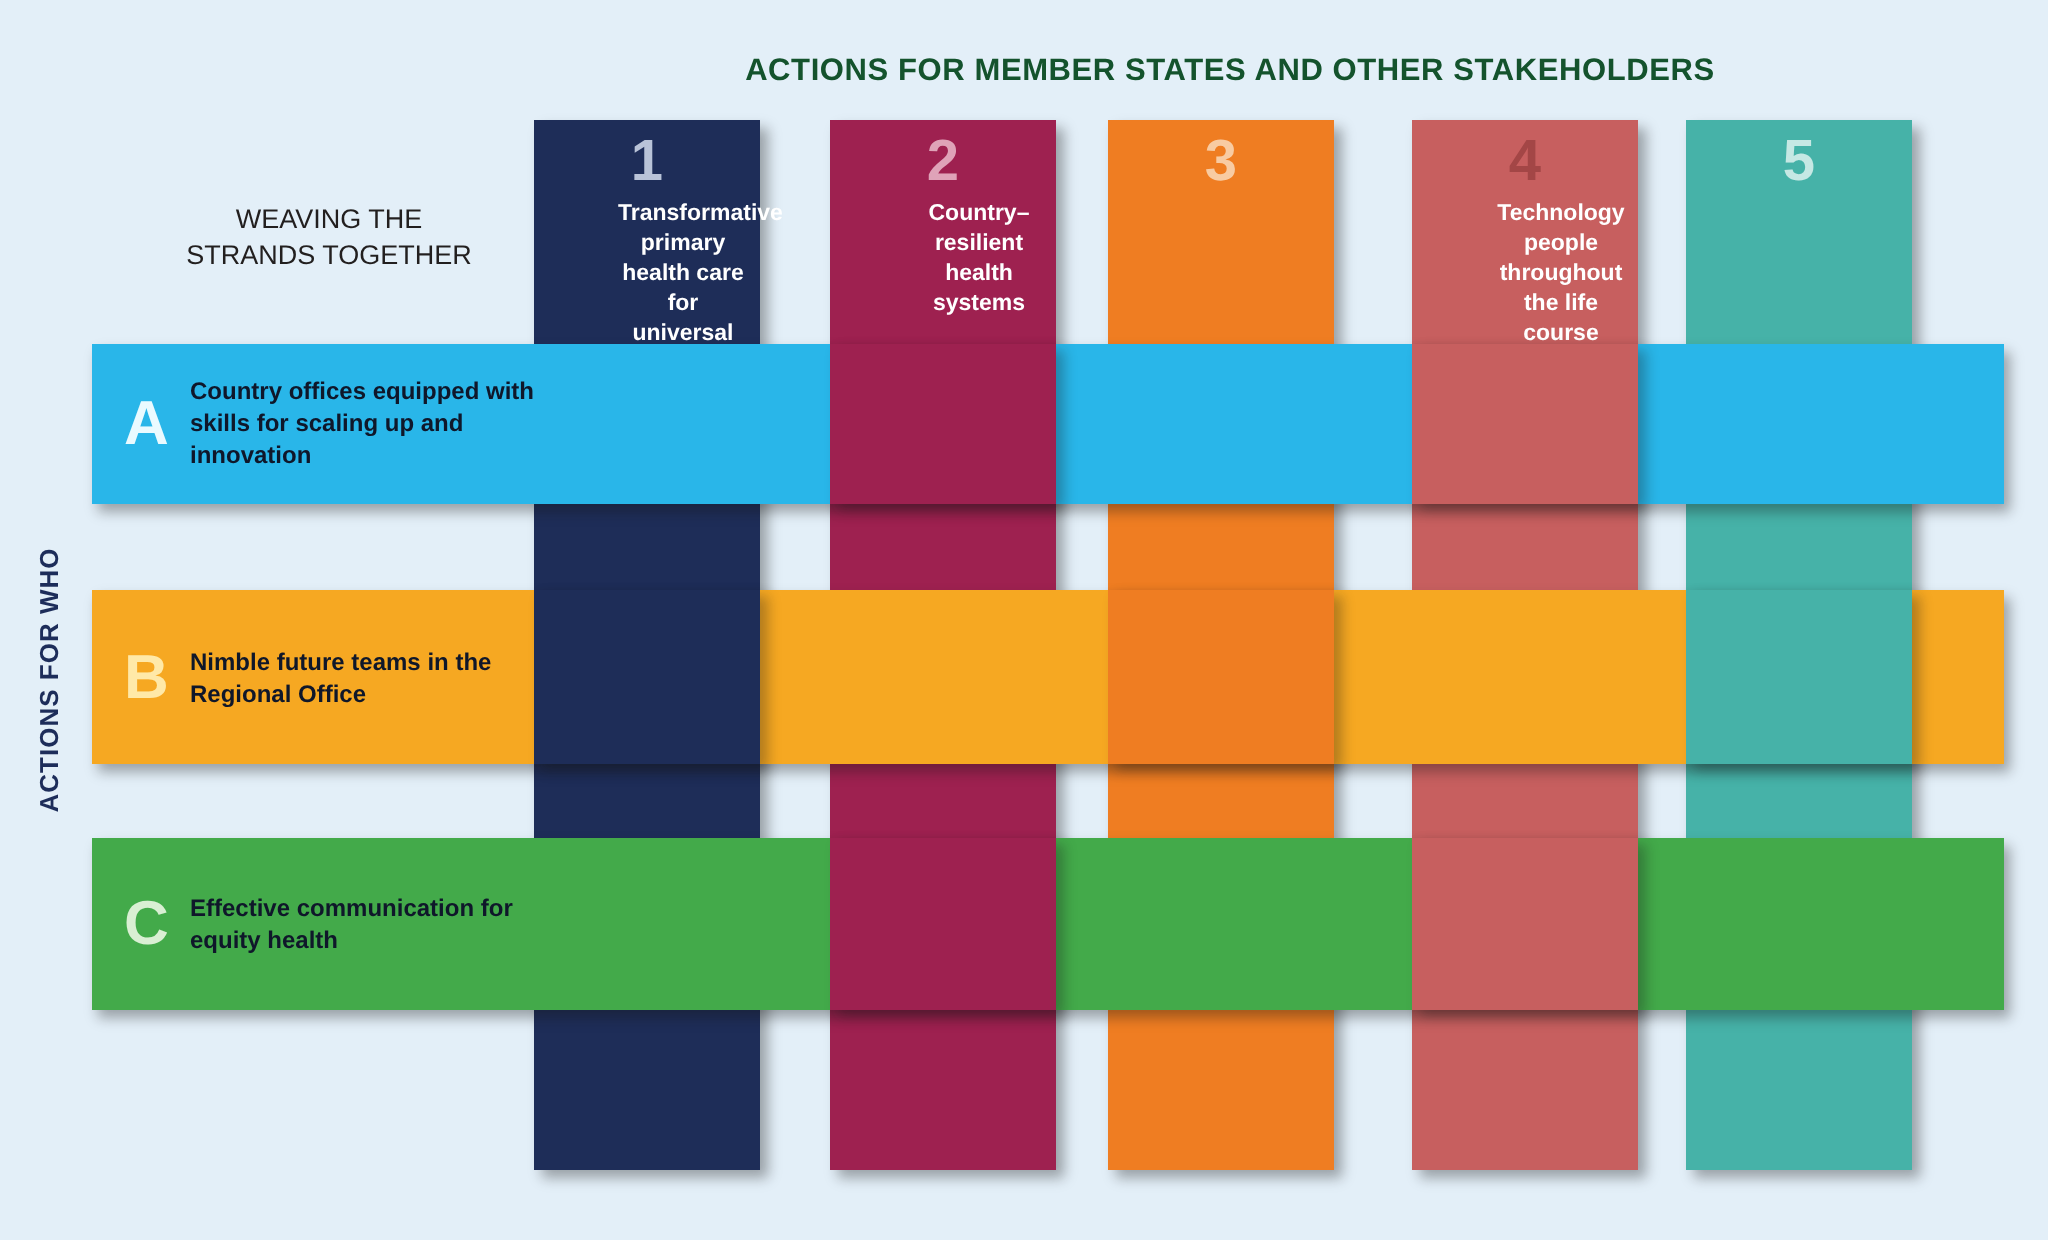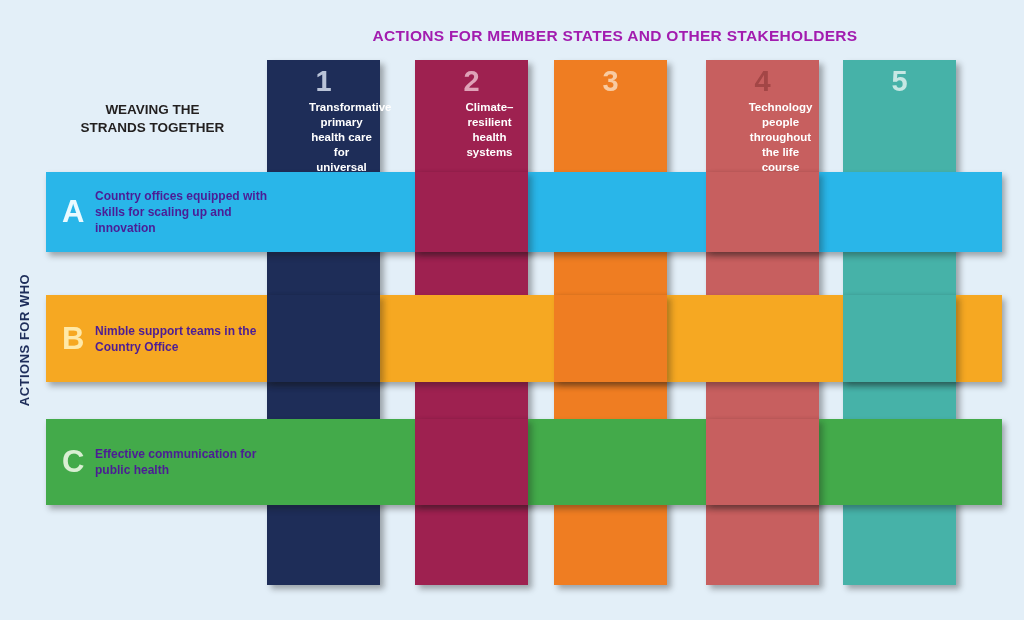--- a/index.html
+++ b/index.html
@@ -5,67 +5,67 @@
   html, body { margin: 0; padding: 0; }
   body { background: #e3eff8; font-family: "Liberation Sans", sans-serif; }
   .canvas { position: relative; width: 1024px; height: 620px; background: #e3eff8; overflow: hidden; }
 
   .top-title { position: absolute; top: 27px; left: 255px; width: 720px; text-align: center;
     font-size: 15.5px; font-weight: bold; color: #1d2d5a; letter-spacing: .3px; }
 
   .left-axis { position: absolute; left: -64px; top: 331px; width: 180px; height: 18px; text-align: center;
     font-size: 13px; font-weight: bold; color: #1d2d5a; letter-spacing: .5px; transform: rotate(-90deg); }
 
-  .weaving-title { position: absolute; left: 80px; top: 101px; width: 145px; text-align: center;
-    font-size: 13.5px; font-weight: bold; color: #221f1f; line-height: 1.3; }
+  .weaving-title { position: absolute; left: 92px; top: 101px; width: 145px; text-align: center;
+    font-size: 13.5px; font-weight: normal; color: #221f1f; line-height: 1.3; }
 
   
   .col { position: absolute; top: 60px; height: 525px; width: 113px; z-index: 1;
     box-shadow: 4px 4px 6px rgba(20,20,20,.35); }
   .col1 { left: 267px; } .col2 { left: 415px; } .col3 { left: 554px; } .col4 { left: 706px; } .col5 { left: 843px; }
   .col-head { padding-top: 5px; text-align: center; color: #ffffff; }
   .col-number { font-size: 29px; font-weight: bold; line-height: 1.15; }
   .col-label { font-size: 11.5px; font-weight: bold; line-height: 1.3; padding: 2px 6px 0; margin-left: 36px; }
 
   
   .row { position: absolute; left: 46px; width: 956px; z-index: 2;
     box-shadow: 3px 4px 6px rgba(20,20,20,.35); }
   .rowA { top: 172px; height: 80px; } .rowB { top: 295px; height: 87px; } .rowC { top: 419px; height: 86px; }
   .row-letter { position: absolute; left: 16px; top: 50%; transform: translateY(-50%);
     font-size: 31px; font-weight: bold; }
   .row-label { position: absolute; left: 49px; top: 50%; transform: translateY(-50%); width: 190px;
-    font-size: 12px; font-weight: bold; color: #4c1d95; line-height: 1.35; }
+    font-size: 12px; font-weight: bold; color: #0f172a; line-height: 1.35; }
 
   
   .patch { position: absolute; z-index: 3; box-shadow: 4px 3px 6px rgba(20,20,20,.3); }
   .patch.c1 { left: 267px; width: 113px; } .patch.c2 { left: 415px; width: 113px; }
   .patch.c3 { left: 554px; width: 113px; } .patch.c4 { left: 706px; width: 113px; }
   .patch.c5 { left: 843px; width: 113px; }
   .patch.ra { top: 172px; height: 80px; } .patch.rb { top: 295px; height: 87px; }
   .patch.rc { top: 419px; height: 86px; }
 </style>
 </head>
 <body>
 
 <div class="canvas" style="background-color: rgb(227, 239, 248);">
 
-  <div class="top-title" style="color: #a21caf;">ACTIONS FOR MEMBER STATES AND OTHER STAKEHOLDERS</div>
+  <div class="top-title" style="color: #14532d;">ACTIONS FOR MEMBER STATES AND OTHER STAKEHOLDERS</div>
   <div class="left-axis" style="color: rgb(29, 45, 90);">ACTIONS FOR WHO</div>
   <div class="weaving-title">WEAVING THE STRANDS TOGETHER</div>
 
   <div class="col col1" style="background-color: rgb(30, 45, 88);">
     <div class="col-head">
       <div class="col-number" style="color: rgb(185, 195, 216);">1</div>
       <div class="col-label">Transformative primary health care for universal health coverage</div>
     </div>
   </div>
   <div class="col col2" style="background-color: rgb(158, 33, 80);">
     <div class="col-head">
       <div class="col-number" style="color: rgb(223, 163, 184);">2</div>
-      <div class="col-label">Climate–resilient health systems</div>
+      <div class="col-label">Country–resilient health systems</div>
     </div>
   </div>
   <div class="col col3" style="background-color: rgb(239, 125, 34);">
     <div class="col-head">
       <div class="col-number" style="color: rgb(248, 203, 162);">3</div>
     </div>
   </div>
   <div class="col col4" style="background-color: rgb(199, 95, 95);">
     <div class="col-head">
       <div class="col-number" style="color: rgb(163, 70, 70);">4</div>
@@ -77,25 +77,25 @@
       <div class="col-number" style="color: rgb(198, 232, 228);">5</div>
     </div>
   </div>
 
   <div class="row rowA" style="background-color: rgb(41, 182, 233);">
     <div class="row-letter" style="color: rgb(234, 250, 255);">A</div>
     <div class="row-label">Country offices equipped with skills for scaling up and innovation</div>
   </div>
   <div class="row rowB" style="background-color: rgb(246, 168, 34);">
     <div class="row-letter" style="color: rgb(255, 233, 168);">B</div>
-    <div class="row-label">Nimble support teams in the Country Office</div>
+    <div class="row-label">Nimble future teams in the Regional Office</div>
   </div>
   <div class="row rowC" style="background-color: rgb(67, 170, 74);">
     <div class="row-letter" style="color: rgb(217, 239, 211);">C</div>
-    <div class="row-label">Effective communication for public health</div>
+    <div class="row-label">Effective communication for equity health</div>
   </div>
 
   <div class="patch c2 ra" style="background-color: rgb(158, 33, 80);"></div>
   <div class="patch c4 ra" style="background-color: rgb(199, 95, 95);"></div>
   <div class="patch c1 rb" style="background-color: rgb(30, 45, 88);"></div>
   <div class="patch c3 rb" style="background-color: rgb(239, 125, 34);"></div>
   <div class="patch c5 rb" style="background-color: rgb(70, 178, 168);"></div>
   <div class="patch c2 rc" style="background-color: rgb(158, 33, 80);"></div>
   <div class="patch c4 rc" style="background-color: rgb(199, 95, 95);"></div>
 

